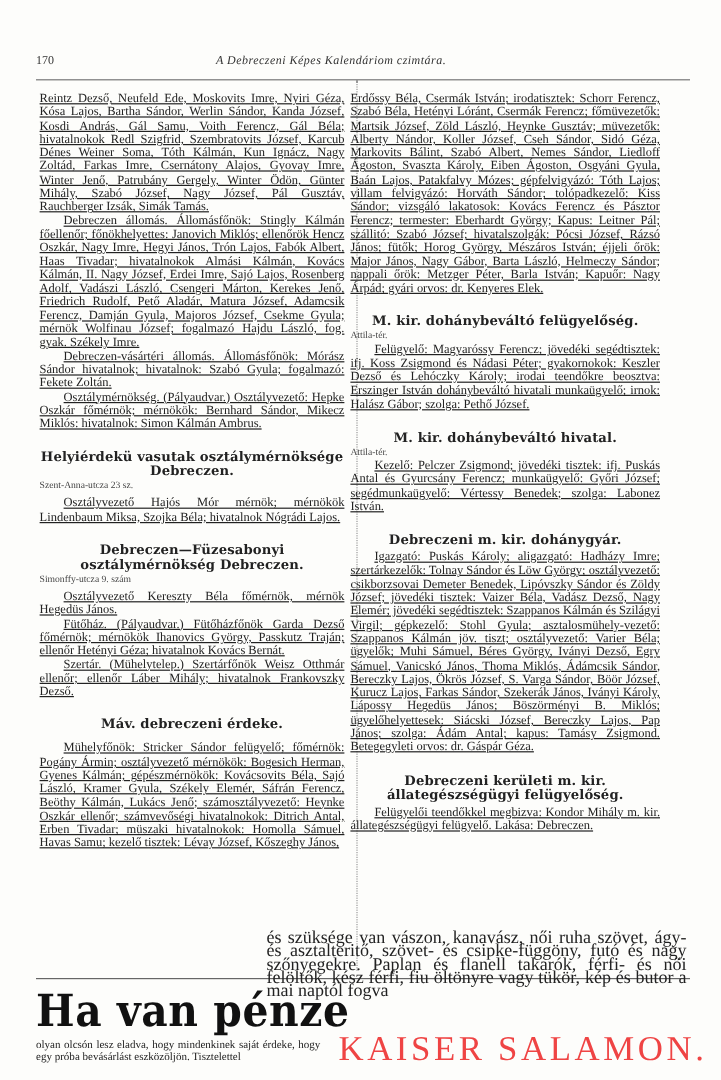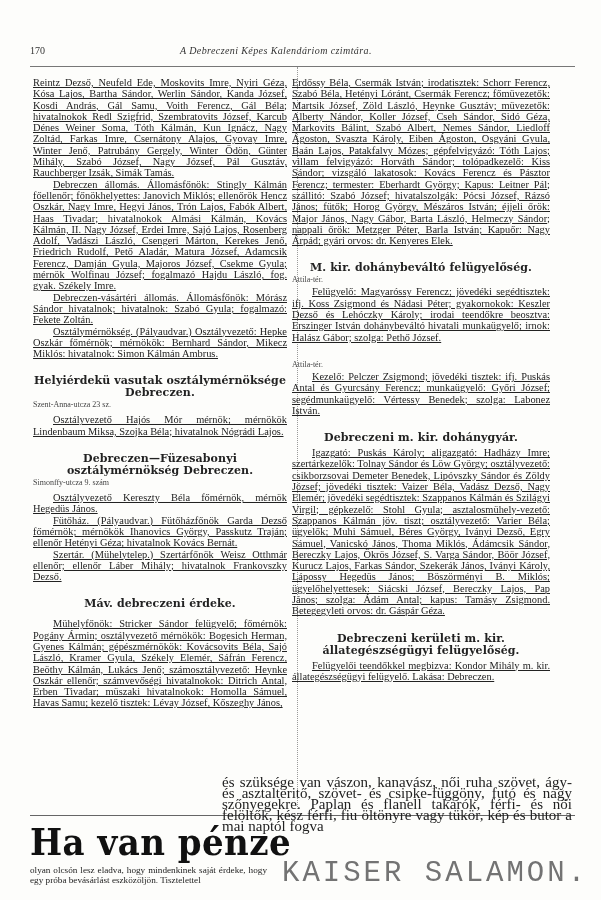--- a/index.html
+++ b/index.html
@@ -41,22 +41,22 @@
   }
   .ad-text {
     position: absolute; left: 222px; top: 777px; width: 350px;
     font-family: Liberation Serif, serif; font-size: 15px; line-height: 11px; text-align: justify;
   }
   .ad-left {
     position: absolute; left: 30px; top: 865px; width: 237px;
     font-family: "Liberation Serif", serif; font-size: 9.2px; line-height: 10px; text-align: justify;
   }
   .ad-name {
-    position: absolute; left: 282px; top: 858px; font-family: Liberation Mono, monospace;
-    font-size: 29px; letter-spacing: 3px; line-height: 32px; color: #737373;
+    position: absolute; left: 282px; top: 858px; font-family: Liberation Serif, serif;
+    font-size: 29px; letter-spacing: 3px; line-height: 32px; color: #ef4444;
   }
 </style>
 </head>
 <body>
 
 <div class="header">
   <span class="pnum">170</span>
   <span class="title">A Debreczeni Képes Kalendáriom czimtára.</span>
 </div>
 <div class="rule-top"></div>
@@ -90,20 +90,21 @@
 
 <div class="col right">
   <p class="noind">Erdőssy Béla, Csermák István; irodatisztek: Schorr Ferencz, Szabó Béla, Hetényi Lóránt, Csermák Ferencz; főmüvezetők: Martsik József, Zöld László, Heynke Gusztáv; müvezetők: Alberty Nándor, Koller József, Cseh Sándor, Sidó Géza, Markovits Bálint, Szabó Albert, Nemes Sándor, Liedloff Ágoston, Svaszta Károly, Eiben Ágoston, Osgyáni Gyula, Baán Lajos, Patakfalvy Mózes; gépfelvigyázó: Tóth Lajos; villam felvigyázó: Horváth Sándor; tolópadkezelő: Kiss Sándor; vizsgáló lakatosok: Kovács Ferencz és Pásztor Ferencz; termester: Eberhardt György; Kapus: Leitner Pál; szállitó: Szabó József; hivatalszolgák: Pócsi József, Rázsó János; fütők; Horog György, Mészáros István; éjjeli őrök: Major János, Nagy Gábor, Barta László, Helmeczy Sándor; nappali őrök: Metzger Péter, Barla István; Kapuőr: Nagy Árpád; gyári orvos: dr. Kenyeres Elek.</p>
 
   <div class="gap-l"></div>
   <h3>M. kir. dohánybeváltó felügyelőség.</h3>
   <div class="sub">Attila-tér.</div>
   <p>Felügyelő: Magyaróssy Ferencz; jövedéki segédtisztek: ifj. Koss Zsigmond és Nádasi Péter; gyakornokok: Keszler Dezső és Lehóczky Károly; irodai teendőkre beosztva: Erszinger István dohánybeváltó hivatali munkaügyelő; irnok: Halász Gábor; szolga: Pethő József.</p>
 
   <div class="gap-l"></div>
+  <h3>M. kir. dohánybeváltó hivatal.</h3>
   <div class="sub">Attila-tér.</div>
   <p>Kezelő: Pelczer Zsigmond; jövedéki tisztek: ifj. Puskás Antal és Gyurcsány Ferencz; munkaügyelő: Győri József; segédmunkaügyelő: Vértessy Benedek; szolga: Labonez István.</p>
 
   <div class="gap-l"></div>
   <h3>Debreczeni m. kir. dohánygyár.</h3>
   <div class="gap-s"></div>
   <p>Igazgató: Puskás Károly; aligazgató: Hadházy Imre; szertárkezelők: Tolnay Sándor és Löw György; osztályvezető: csikborzsovai Demeter Benedek, Lipóvszky Sándor és Zöldy József; jövedéki tisztek: Vaizer Béla, Vadász Dezső, Nagy Elemér; jövedéki segédtisztek: Szappanos Kálmán és Szilágyi Virgil; gépkezelő: Stohl Gyula; asztalosmühely-vezető: Szappanos Kálmán jöv. tiszt; osztályvezető: Varier Béla; ügyelők; Muhi Sámuel, Béres György, Iványi Dezső, Egry Sámuel, Vanicskó János, Thoma Miklós, Ádámcsik Sándor, Bereczky Lajos, Ökrös József, S. Varga Sándor, Böör József, Kurucz Lajos, Farkas Sándor, Szekerák János, Iványi Károly, Lápossy Hegedüs János; Böszörményi B. Miklós; ügyelőhelyettesek: Siácski József, Bereczky Lajos, Pap János; szolga: Ádám Antal; kapus: Tamásy Zsigmond. Betegegyleti orvos: dr. Gáspár Géza.</p>
 
   <div class="gap-l"></div>
   <h3>Debreczeni kerületi m. kir. állategészségügyi felügyelőség.</h3>

